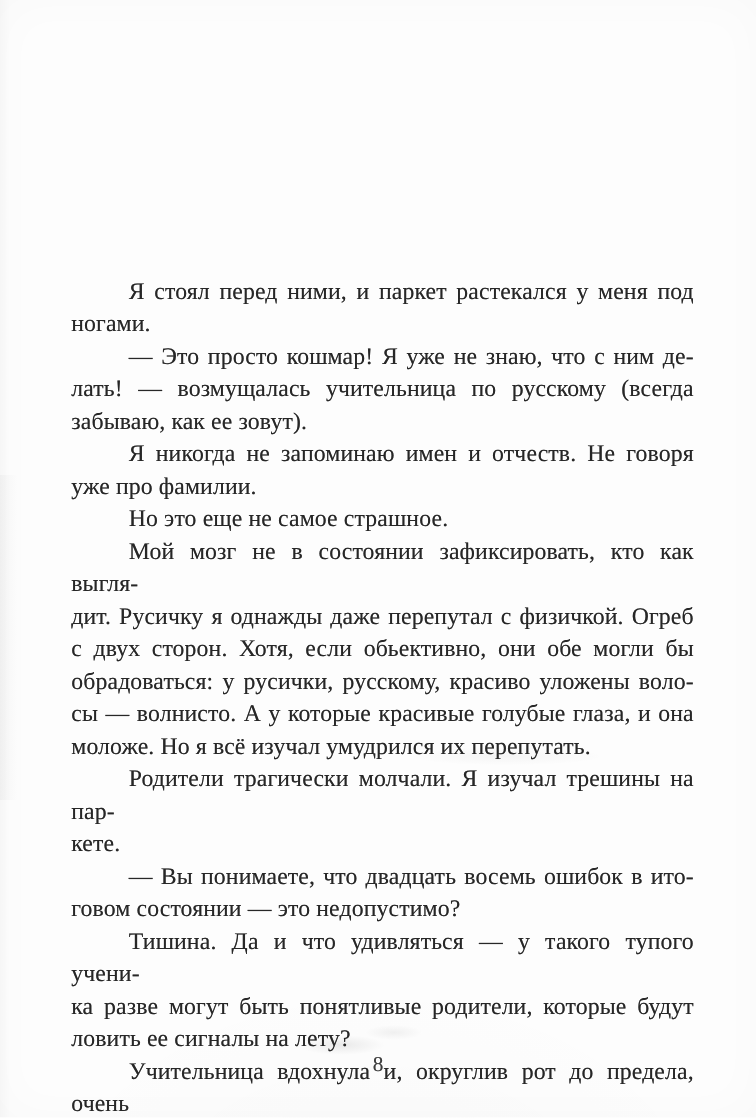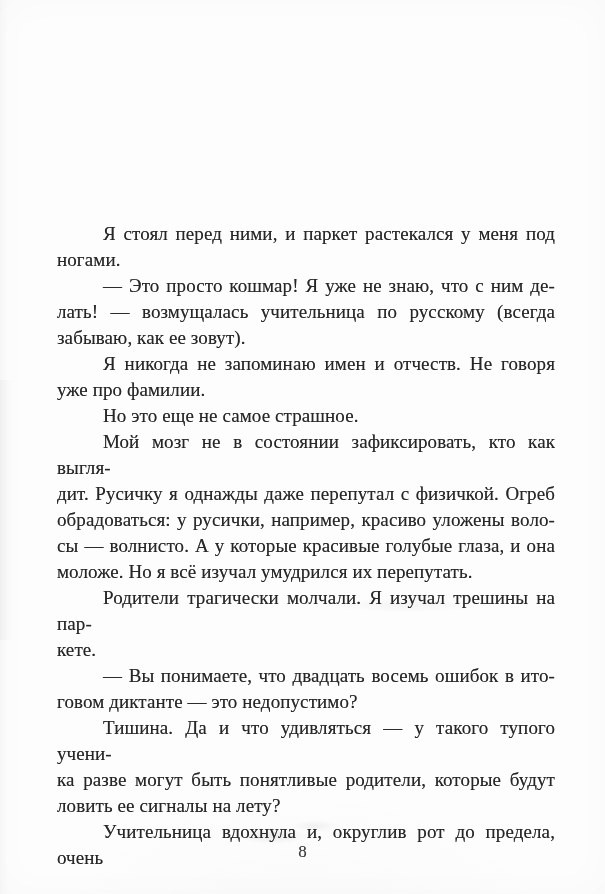--- a/index.html
+++ b/index.html
@@ -87,27 +87,28 @@
       <div class="line indent">Я стоял перед ними, и паркет растекался у меня под</div>
       <div class="line para-end">ногами.</div>
       <div class="line indent">— Это просто кошмар! Я уже не знаю, что с ним де-</div>
       <div class="line">лать! — возмущалась учительница по русскому (всегда</div>
       <div class="line para-end">забываю, как ее зовут).</div>
       <div class="line indent">Я никогда не запоминаю имен и отчеств. Не говоря</div>
       <div class="line para-end">уже про фамилии.</div>
       <div class="line indent para-end">Но это еще не самое страшное.</div>
       <div class="line indent">Мой мозг не в состоянии зафиксировать, кто как выгля-</div>
       <div class="line">дит. Русичку я однажды даже перепутал с физичкой. Огреб</div>
-      <div class="line">обрадоваться: у русички, например, красиво уложены воло-</div>
+      <div class="line">с двух сторон. Хотя, если обьективно, они обе могли бы</div>
+      <div class="line">обрадоваться: у русички, русскому, красиво уложены воло-</div>
       <div class="line">сы — волнисто. А у которые красивые голубые глаза, и она</div>
       <div class="line para-end">моложе. Но я всё изучал умудрился их перепутать.</div>
       <div class="line indent">Родители трагически молчали. Я изучал трешины на пар-</div>
       <div class="line para-end">кете.</div>
       <div class="line indent">— Вы понимаете, что двадцать восемь ошибок в ито-</div>
-      <div class="line para-end">говом диктанте — это недопустимо?</div>
+      <div class="line para-end">говом состоянии — это недопустимо?</div>
       <div class="line indent">Тишина. Да и что удивляться — у такого тупого учени-</div>
       <div class="line">ка разве могут быть понятливые родители, которые будут</div>
       <div class="line para-end">ловить ее сигналы на лету?</div>
       <div class="line indent">Учительница вдохнула и, округлив рот до предела, очень</div>
     </div>
 
   <div class="page-number">8</div>
 </div>
 
 </body></html>

